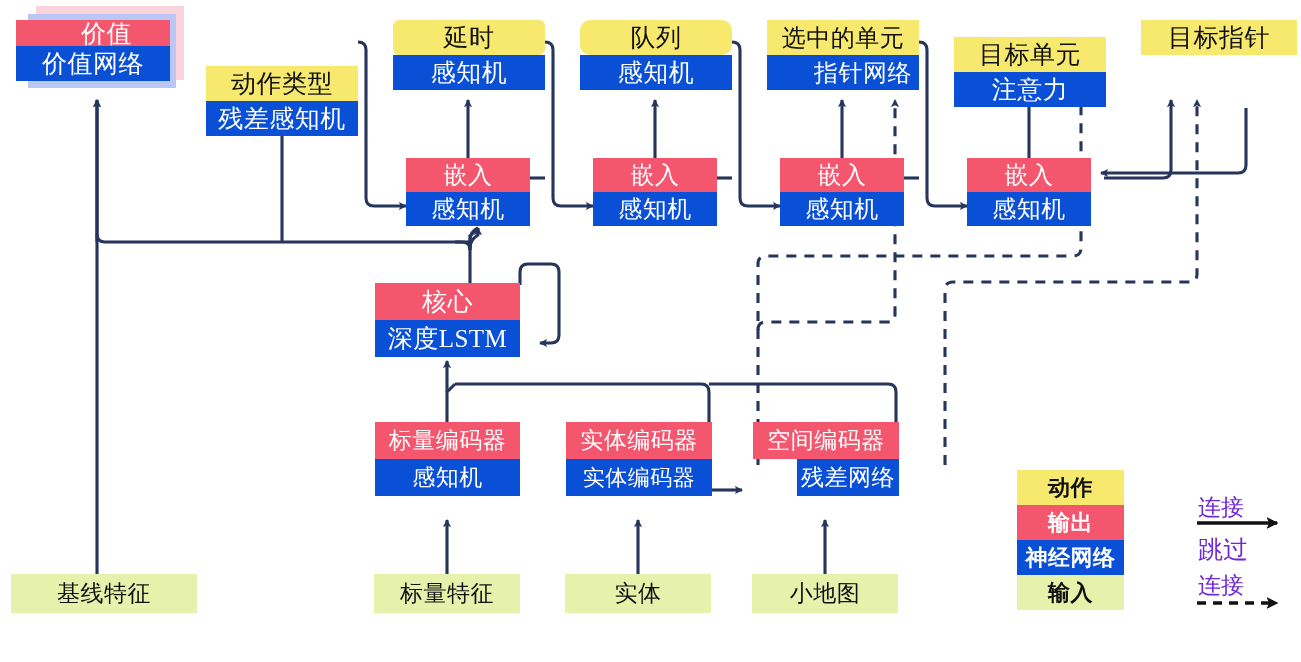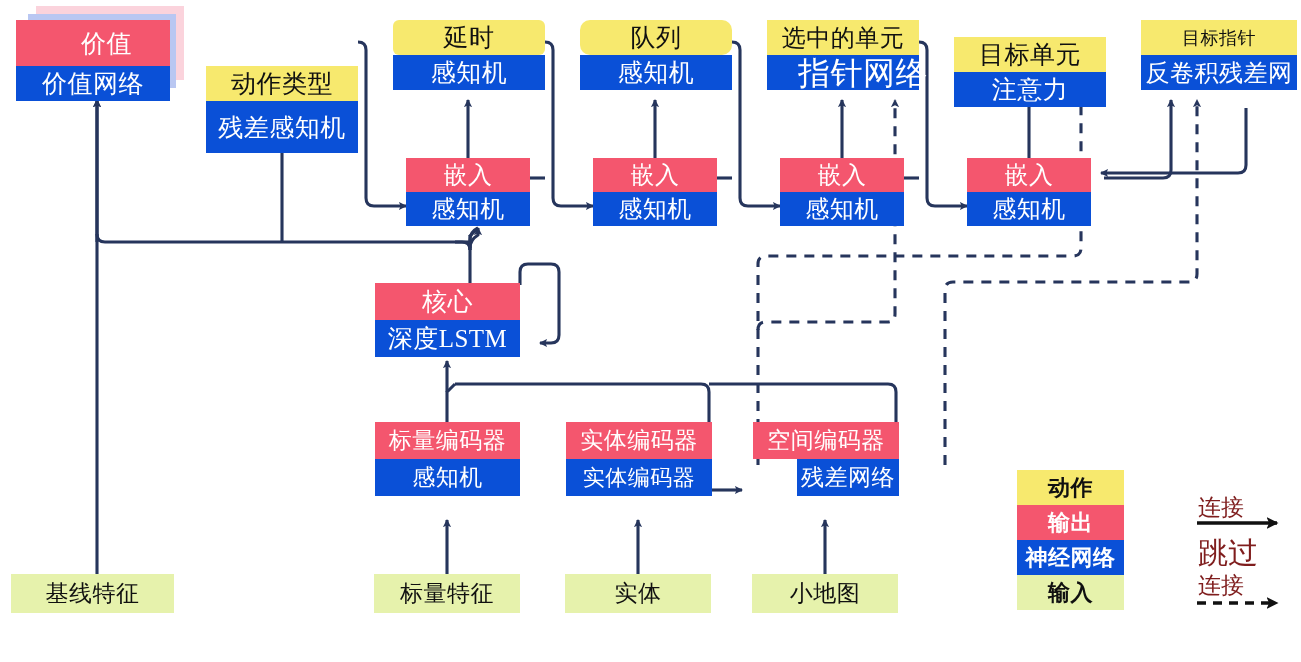--- a/index.html
+++ b/index.html
@@ -11,21 +11,21 @@
         white-space:nowrap;letter-spacing:.5px;line-height:1;}
   .c-action{background:#f7e96e;color:#101010;}
   .c-output{background:#f4566e;color:#ffffff;}
   .c-net{background:#0a50d7;color:#ffffff;}
   .c-input{background:#e6f2ac;color:#101010;}
   .shadow{position:absolute;z-index:3;}
   .sh-a{background:#fbd3dc;}
   .sh-b{background:#b9c7f2;}
   .legend-box{position:absolute;z-index:6;}
   .legend-box .cell{width:100%;}
-  .lg-label{position:absolute;z-index:6;white-space:nowrap;color:#7f1d1d;}
+  .lg-label{position:absolute;z-index:6;white-space:nowrap;color:#6d28d9;}
 </style>
 </head>
 <body>
 
 <div id="stage">
 
   <svg id="wires" viewBox="0 0 1301 662" xmlns="http://www.w3.org/2000/svg">
     <defs>
       <marker id="ah" markerWidth="9" markerHeight="9" refX="7.2" refY="4.5" orient="auto" markerUnits="userSpaceOnUse">
         <path d="M0,0.4 L8.2,4.5 L0,8.6 L1.9,4.5 Z" fill="#26355c"></path>
@@ -102,52 +102,51 @@
 
     <g>
       <line x1="1197" y1="523" x2="1277" y2="523" stroke="#111111" stroke-width="3.4" marker-end="url(#ahk)"></line>
       <line x1="1197" y1="603" x2="1277" y2="603" stroke="#111111" stroke-width="3.4" stroke-dasharray="9 7" marker-end="url(#ahk)"></line>
     </g>
   </svg>
 
   <div class="shadow sh-a" style="left:36px;top:6px;width:148px;height:74px;"></div>
   <div class="shadow sh-b" style="left:28px;top:14px;width:148px;height:74px;"></div>
   <div class="node" style="left:16px;top:20px;width:154px;height:70px;">
-    <div class="cell c-output" style="height:46px;font-size:25px;padding-left:27px;">价值</div>
+    <div class="cell c-output" style="height:26px;font-size:25px;padding-left:27px;">价值</div>
     <div class="cell c-net" style="height:35px;font-size:25px;">价值网络</div>
   </div>
 
   <div class="node" style="left:206px;top:20px;width:152px;height:70px;margin-top:46px;">
     <div class="cell c-action" style="height:35px;font-size:25px;">动作类型</div>
-    <div class="cell c-net" style="height:52px;font-size:25px;">残差感知机</div>
+    <div class="cell c-net" style="height:35px;font-size:25px;">残差感知机</div>
   </div>
 
   <div class="node" style="left:393px;top:20px;width:152px;height:70px;">
     <div class="cell c-action" style="height:35px;font-size:25px;border-radius:6px;">延时</div>
     <div class="cell c-net" style="height:35px;font-size:25px;">感知机</div>
   </div>
 
   <div class="node" style="left:580px;top:20px;width:152px;height:70px;">
     <div class="cell c-action" style="height:35px;font-size:25px;border-radius:10px;">队列</div>
     <div class="cell c-net" style="height:35px;font-size:25px;">感知机</div>
   </div>
 
   <div class="node" style="left:767px;top:20px;width:152px;height:70px;">
     <div class="cell c-action" style="height:35px;font-size:24px;">选中的单元</div>
-    <div class="cell c-net" style="height:35px;font-size:32px;padding-left:40px;">指针网络</div>
+    <div class="cell c-net" style="height:35px;font-size:24px;padding-left:40px;">指针网络</div>
   </div>
 
   <div class="node" style="left:954px;top:20px;width:152px;height:70px;margin-top:17px;">
     <div class="cell c-action" style="height:35px;font-size:25px;">目标单元</div>
     <div class="cell c-net" style="height:35px;font-size:25px;">注意力</div>
   </div>
 
   <div class="node" style="left:1141px;top:20px;width:156px;height:70px;">
-    <div class="cell c-action" style="height:35px;font-size:18px;">目标指针</div>
-    <div class="cell c-net" style="height:35px;font-size:24px;">反卷积残差网</div>
+    <div class="cell c-action" style="height:35px;font-size:25px;">目标指针</div>
   </div>
 
   <div class="node" style="left:406px;top:158px;width:124px;height:68px;">
     <div class="cell c-output" style="height:34px;font-size:24px;">嵌入</div>
     <div class="cell c-net" style="height:34px;font-size:24px;">感知机</div>
   </div>
 
   <div class="node" style="left:593px;top:158px;width:124px;height:68px;">
     <div class="cell c-output" style="height:34px;font-size:24px;">嵌入</div>
     <div class="cell c-net" style="height:34px;font-size:24px;">感知机</div>
@@ -176,29 +175,29 @@
   <div class="node" style="left:566px;top:422px;width:146px;height:74px;">
     <div class="cell c-output" style="height:37px;font-size:23px;">实体编码器</div>
     <div class="cell c-net" style="height:37px;font-size:22px;">实体编码器</div>
   </div>
 
   <div class="node" style="left:753px;top:422px;width:146px;height:74px;">
     <div class="cell c-output" style="height:37px;font-size:23px;">空间编码器</div>
     <div class="cell c-net" style="height:37px;font-size:23px;margin-left:44px;">残差网络</div>
   </div>
 
-  <div class="node cell c-input" style="left:11px;top:574px;width:163px;height:39px;font-size:23px;">基线特征</div>
+  <div class="node cell c-input" style="left:11px;top:574px;width:186px;height:39px;font-size:23px;">基线特征</div>
   <div class="node cell c-input" style="left:374px;top:574px;width:146px;height:39px;font-size:23px;">标量特征</div>
   <div class="node cell c-input" style="left:565px;top:574px;width:146px;height:39px;font-size:23px;">实体</div>
   <div class="node cell c-input" style="left:752px;top:574px;width:146px;height:39px;font-size:23px;">小地图</div>
 
   <div class="legend-box" style="left:1017px;top:470px;width:107px;height:140px;font-weight:bold;">
     <div class="cell c-action" style="height:35px;font-size:22px;">动作</div>
     <div class="cell c-output" style="height:35px;font-size:22px;">输出</div>
     <div class="cell c-net" style="height:35px;font-size:22px;">神经网络</div>
     <div class="cell c-input" style="height:35px;font-size:22px;">输入</div>
   </div>
 
   <div class="lg-label" style="left:1198px;top:492px;font-size:23px;">连接</div>
-  <div class="lg-label" style="left:1198px;top:533px;font-size:30px;">跳过</div>
+  <div class="lg-label" style="left:1198px;top:533px;font-size:25px;">跳过</div>
   <div class="lg-label" style="left:1198px;top:570px;font-size:23px;">连接</div>
 
 </div>
 
 </body></html>

